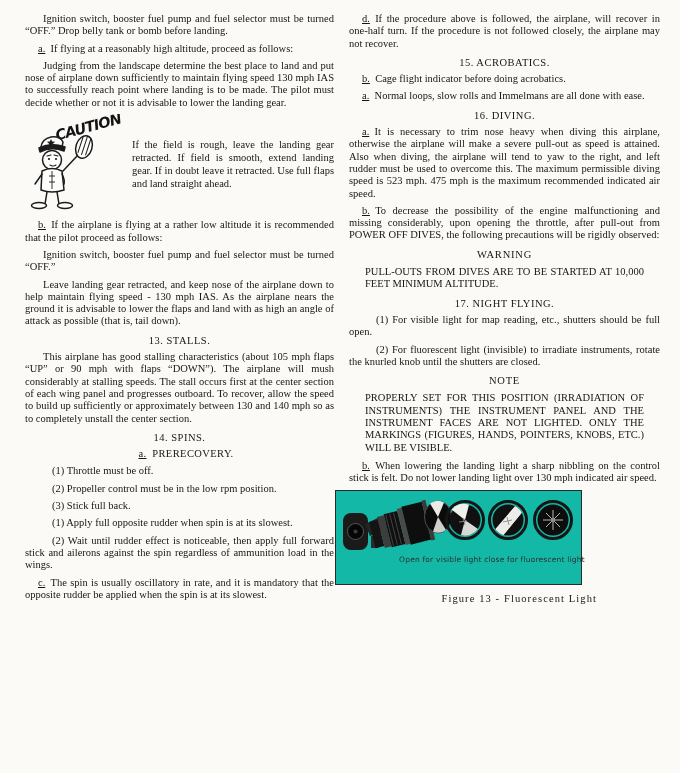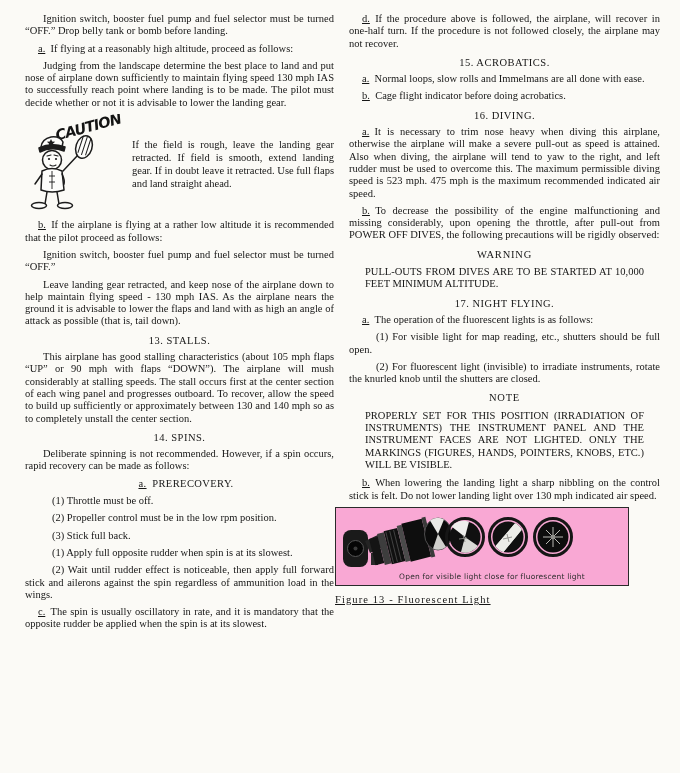--- a/index.html
+++ b/index.html
@@ -21,28 +21,28 @@
   .center-head{text-align:center;margin:7px 0 5px;letter-spacing:.8px}
   .quote{margin:1px 4px 6px 8px;text-indent:14px}
   .warn{margin:1px 16px 6px 16px;text-indent:0;text-align:justify}
   .letter{text-decoration:underline}
 
   .caution-row{display:flex;gap:9px;margin:1px 0 6px;align-items:center}
   .caution-art{flex:0 0 98px}
   .caution-text{flex:1;text-align:justify;line-height:13px}
 
   .figure-wrap{margin:3px 0 0 -14px;width:262px}
-  .figure-box{border:1.6px solid #2a2a2a;background:#f9a8d4;padding:5px 5px 3px;width:294px}
+  .figure-box{border:1.6px solid #2a2a2a;background:#14b8a6;padding:5px 5px 19px;width:247px}
   .figure-inner-caption{
     margin:-2px 0 1px 58px;width:186px;text-align:center;
     font-family:"DejaVu Sans","Liberation Sans",sans-serif;
     font-size:7.5px;line-height:9px;color:#2e2e2e;letter-spacing:.2px;
   }
   .figure-caption{
-    text-align:left;margin-top:8px;letter-spacing:1.1px;font-size:10.5px;text-decoration:underline;
+    text-align:right;margin-top:8px;letter-spacing:1.1px;font-size:10.5px;
   }
 </style>
 </head>
 <body>
 
 <div id="page">
   <div class="col left" id="col-left">
       <div class="para">Ignition switch, booster fuel pump and fuel selector must be turned “OFF.”  Drop belly tank or bomb before landing.</div>
       <div class="para lettered"><span class="letter">a.</span> <span>If flying at a reasonably high altitude, proceed as follows:</span></div>
       <div class="para">Judging from the landscape determine the best place to land and put nose of airplane down sufficiently to maintain flying speed 130 mph IAS to successfully reach point where landing is to be made.  The pilot must decide whether or not it is advisable to lower the landing gear.</div>
@@ -73,41 +73,39 @@
       </svg>
     </div>
     <div class="caution-text">If the field is rough, leave the landing gear retracted.  If field is smooth, extend landing gear.  If in doubt leave it retracted.  Use full flaps and land straight ahead.</div>
   </div>
       <div class="para lettered"><span class="letter">b.</span> <span>If the airplane is flying at a rather low altitude it is recommended that the pilot proceed as follows:</span></div>
       <div class="para">Ignition switch, booster fuel pump and fuel selector must be turned “OFF.”</div>
       <div class="para">Leave landing gear retracted, and keep nose of the airplane down to help maintain flying speed - 130 mph IAS.  As the airplane nears the ground it is advisable to lower the flaps and land with as high an angle of attack as possible (that is, tail down).</div>
       <div class="heading">13.  STALLS.</div>
       <div class="para">This airplane has good stalling characteristics (about 105 mph flaps “UP” or 90 mph with flaps “DOWN”).  The airplane will mush considerably at stalling speeds.  The stall occurs first at the center section of each wing panel and progresses outboard.  To recover, allow the speed to build up sufficiently or approximately between 130 and 140 mph so as to completely unstall the center section.</div>
       <div class="heading">14.  SPINS.</div>
-      <div class="para">Deliberate spinning is not recommended.  However, if a spin occurs, rapid recovery can be made as follows:</div>
       <div class="subhead"><span class="letter">a.</span> <span>PRERECOVERY.</span></div>
       <div class="para item">(1)  Throttle must be off.</div>
       <div class="para item">(2)  Propeller control must be in the low rpm position.</div>
       <div class="para item">(3)  Stick full back.</div>
       <div class="para item">(1)  Apply full opposite rudder when spin is at its slowest.</div>
       <div class="para item">(2)  Wait until rudder effect is noticeable, then apply full forward stick and ailerons against the spin regardless of ammunition load in the wings.</div>
       <div class="para lettered"><span class="letter">c.</span> <span>The spin is usually oscillatory in rate, and it is mandatory that the opposite rudder be applied when the spin is at its slowest.</span></div>
     </div>
   <div class="col right" id="col-right">
       <div class="para lettered"><span class="letter">d.</span> <span>If the procedure above is followed, the airplane, will recover in one-half turn.  If the procedure is not followed closely, the airplane may not recover.</span></div>
       <div class="heading">15.  ACROBATICS.</div>
+      <div class="para lettered"><span class="letter">b.</span> <span>Cage flight indicator before doing acrobatics.</span></div>
       <div class="para lettered"><span class="letter">a.</span> <span>Normal loops, slow rolls and Immelmans are all done with ease.</span></div>
-      <div class="para lettered"><span class="letter">b.</span> <span>Cage flight indicator before doing acrobatics.</span></div>
       <div class="heading">16.  DIVING.</div>
       <div class="para lettered"><span class="letter">a.</span> <span>It is necessary to trim nose heavy when diving this airplane, otherwise the airplane will make a severe pull-out as speed is attained.  Also when diving, the airplane will tend to yaw to the right, and left rudder must be used to overcome this.  The maximum permissible diving speed is 523 mph.  475 mph is the maximum recommended indicated air speed.</span></div>
       <div class="para lettered"><span class="letter">b.</span> <span>To decrease the possibility of the engine malfunctioning and missing considerably, upon opening the throttle, after pull-out from POWER OFF DIVES, the following precautions will be rigidly observed:</span></div>
       <div class="center-head">WARNING</div>
       <div class="para warn">PULL-OUTS FROM DIVES ARE TO BE STARTED AT 10,000 FEET MINIMUM ALTITUDE.</div>
       <div class="heading">17.  NIGHT FLYING.</div>
-      <div class="para lettered"><span class="letter">a.</span> <span>The operation of the fluorescent lights is as follows:</span></div>
       <div class="para item">(1)  For visible light for map reading, etc., shutters should be full open.</div>
       <div class="para item">(2)  For fluorescent light (invisible) to irradiate instruments, rotate the knurled knob until the shutters are closed.</div>
       <div class="center-head">NOTE</div>
       <div class="para warn">PROPERLY SET FOR THIS POSITION (IRRADIATION OF INSTRUMENTS) THE INSTRUMENT PANEL AND THE INSTRUMENT FACES ARE NOT LIGHTED.  ONLY THE MARKINGS (FIGURES, HANDS, POINTERS, KNOBS, ETC.) WILL BE VISIBLE.</div>
       <div class="para lettered"><span class="letter">b.</span> <span>When lowering the landing light a sharp nibbling on the control stick is felt.  Do not lower landing light over 130 mph indicated air speed.</span></div>
       <div class="figure-wrap">
     <div class="figure-box">
       <svg width="250" height="58" viewBox="0 0 250 58" aria-hidden="true">
 
         <rect x="2" y="17" width="25" height="37" rx="8" fill="#1a1a1a"></rect>

